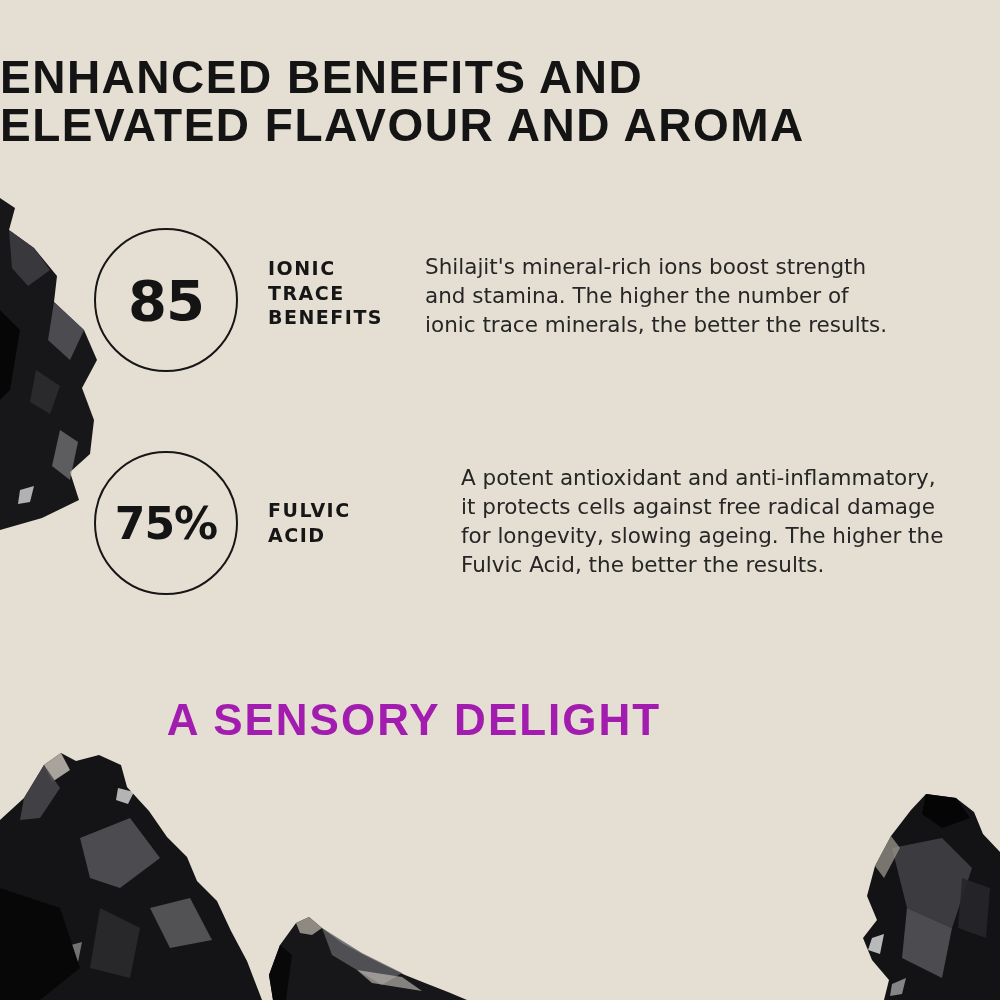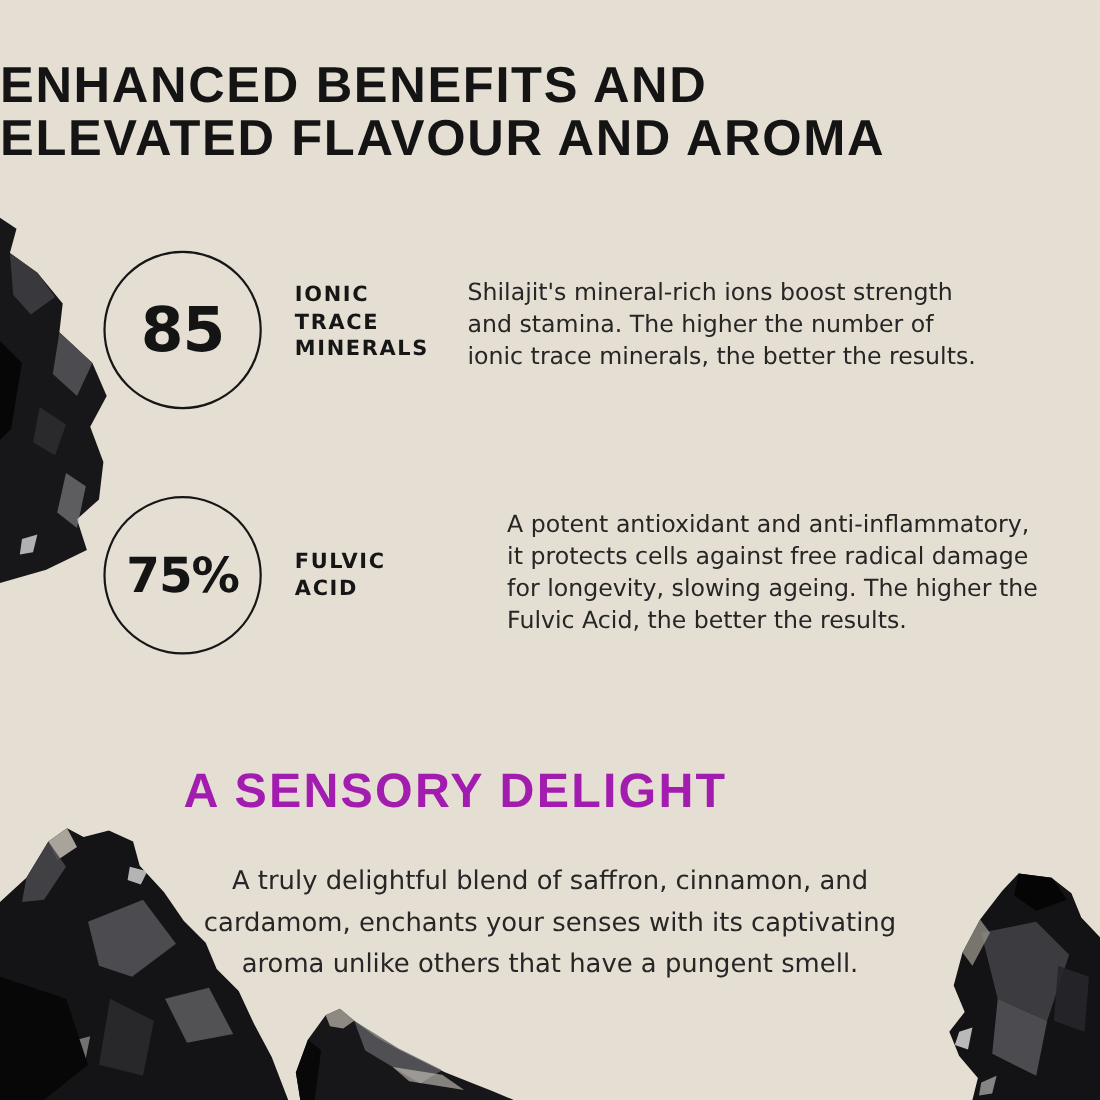--- a/index.html
+++ b/index.html
@@ -75,42 +75,39 @@
 
   <div class="page-title pre">ENHANCED BENEFITS AND
 ELEVATED FLAVOUR AND AROMA</div>
 
   <div class="benefit-row row-1">
     <div class="stat-circle">
       <span class="stat-value">85</span>
     </div>
     <div class="benefit-label pre">IONIC
 TRACE
-MINERALS</div>
+BENEFITS</div>
     <div class="benefit-description pre">Shilajit's mineral-rich ions boost strength
 and stamina. The higher the number of
 ionic trace minerals, the better the results.</div>
   </div>
 
   <div class="benefit-row row-2">
     <div class="stat-circle">
       <span class="stat-value">75%</span>
     </div>
     <div class="benefit-label pre">FULVIC
 ACID</div>
     <div class="benefit-description pre">A potent antioxidant and anti-inflammatory,
 it protects cells against free radical damage
 for longevity, slowing ageing. The higher the
 Fulvic Acid, the better the results.</div>
   </div>
 
   <div class="section-heading">A SENSORY DELIGHT</div>
-  <div class="section-body pre">A truly delightful blend of saffron, cinnamon, and
-cardamom, enchants your senses with its captivating
-aroma unlike others that have a pungent smell.</div>
 
   <svg class="rock rock-left" width="100" height="340" viewBox="0 0 100 340" aria-hidden="true">
     <path d="M0,8 L15,18 L9,40 L34,58 L57,86 L54,112 L84,140 L97,170 L82,198 L94,230 L90,264 L70,282 L79,310 L42,328 L0,340 Z" fill="#17171a"></path>
     <polygon points="9,40 34,58 50,80 28,96 12,78" fill="#3d3d41" opacity="0.9"></polygon>
     <polygon points="54,112 84,140 70,170 48,150" fill="#515156" opacity="0.9"></polygon>
     <polygon points="0,120 20,140 10,200 0,210" fill="#060606"></polygon>
     <polygon points="60,240 78,252 70,290 52,276" fill="#8c8c90" opacity="0.6"></polygon>
     <polygon points="20,300 34,296 30,312 18,314" fill="#d8d8d8" opacity="0.8"></polygon>
     <polygon points="36,180 60,196 50,224 30,212" fill="#2c2c30" opacity="0.9"></polygon>
   </svg>

